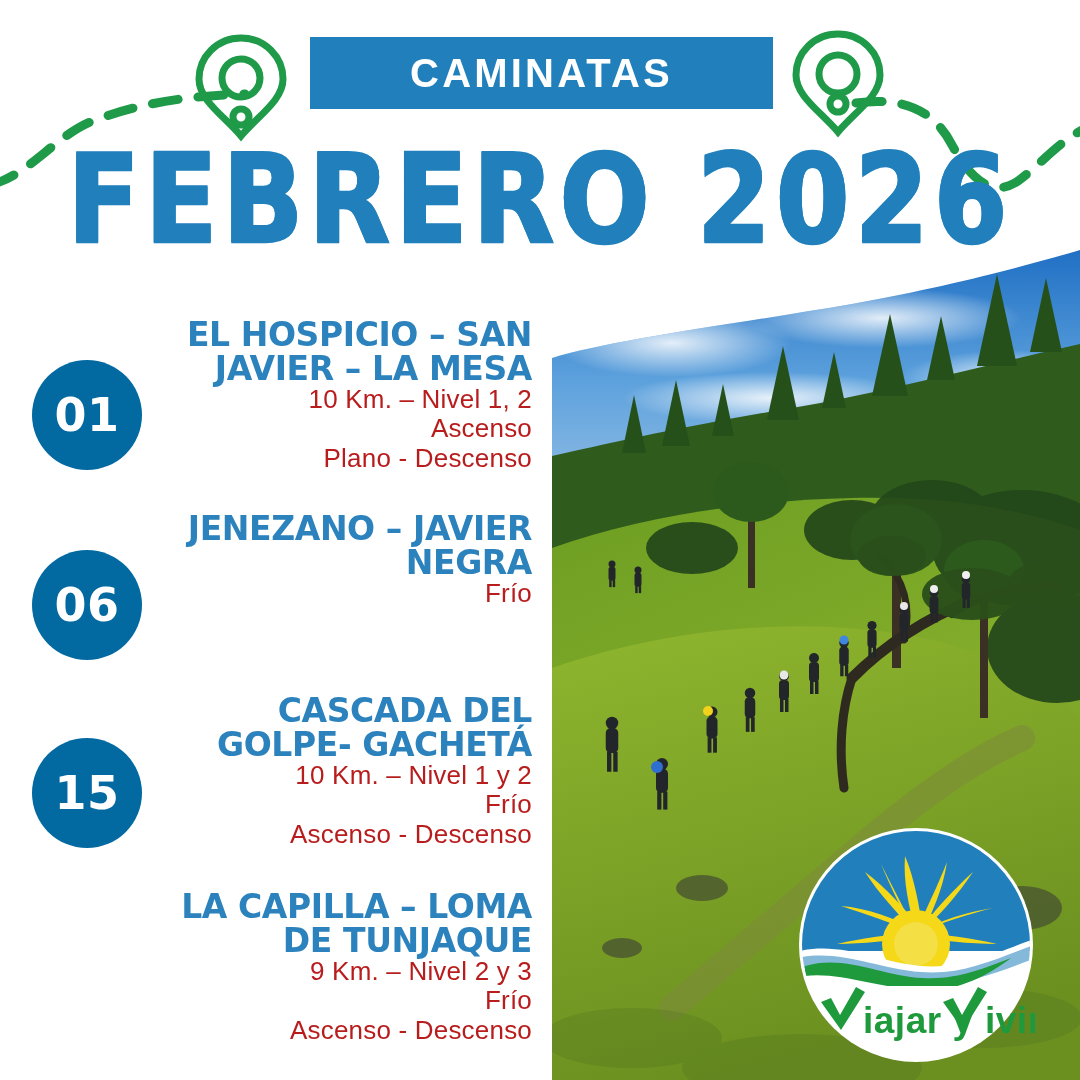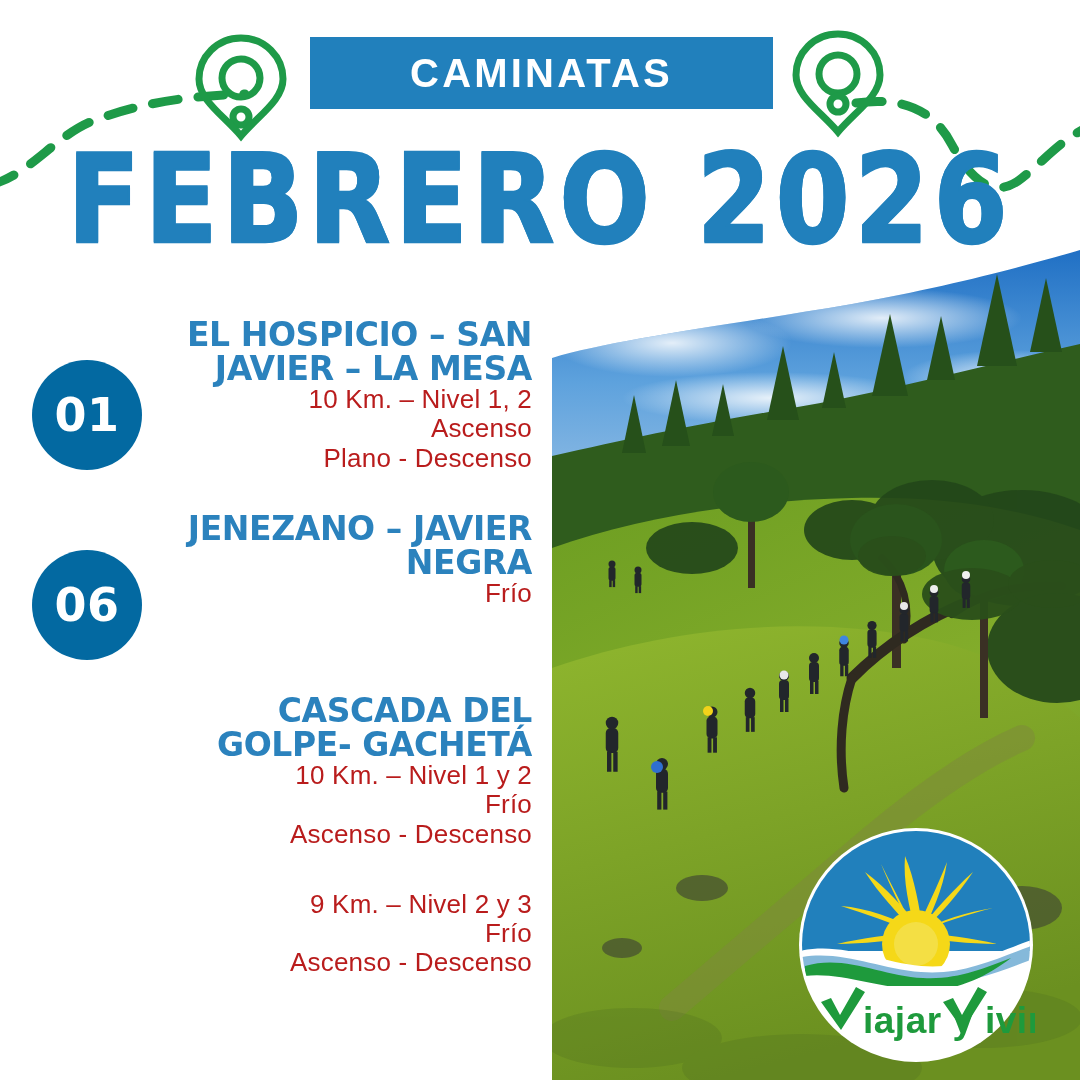--- a/index.html
+++ b/index.html
@@ -315,30 +315,34 @@
       <div class="badge">
         <span class="badge-num">06</span>
       </div>
       <div class="entry-text">
         <div class="entry-title">JENEZANO – JAVIER NEGRA</div>
         <div class="entry-line">Frío</div>
       </div>
     </div>
 
     <div class="entry e3">
+      <div class="badge">
+        <span class="badge-num">15</span>
+      </div>
       <div class="entry-text">
         <div class="entry-title">CASCADA DEL GOLPE- GACHETÁ</div>
         <div class="entry-line">10 Km. – Nivel 1 y 2</div>
         <div class="entry-line">Frío</div>
         <div class="entry-line">Ascenso - Descenso</div>
       </div>
     </div>
 
     <div class="entry e4">
       <div class="entry-text">
+        <div class="entry-title">LA CAPILLA – LOMA DE TUNJAQUE</div>
         <div class="entry-line">9 Km. – Nivel 2 y 3</div>
         <div class="entry-line">Frío</div>
         <div class="entry-line">Ascenso - Descenso</div>
       </div>
     </div>
 
   </div>
 
   <div class="logo">
     <svg class="logo-svg" viewBox="0 0 238 238">

